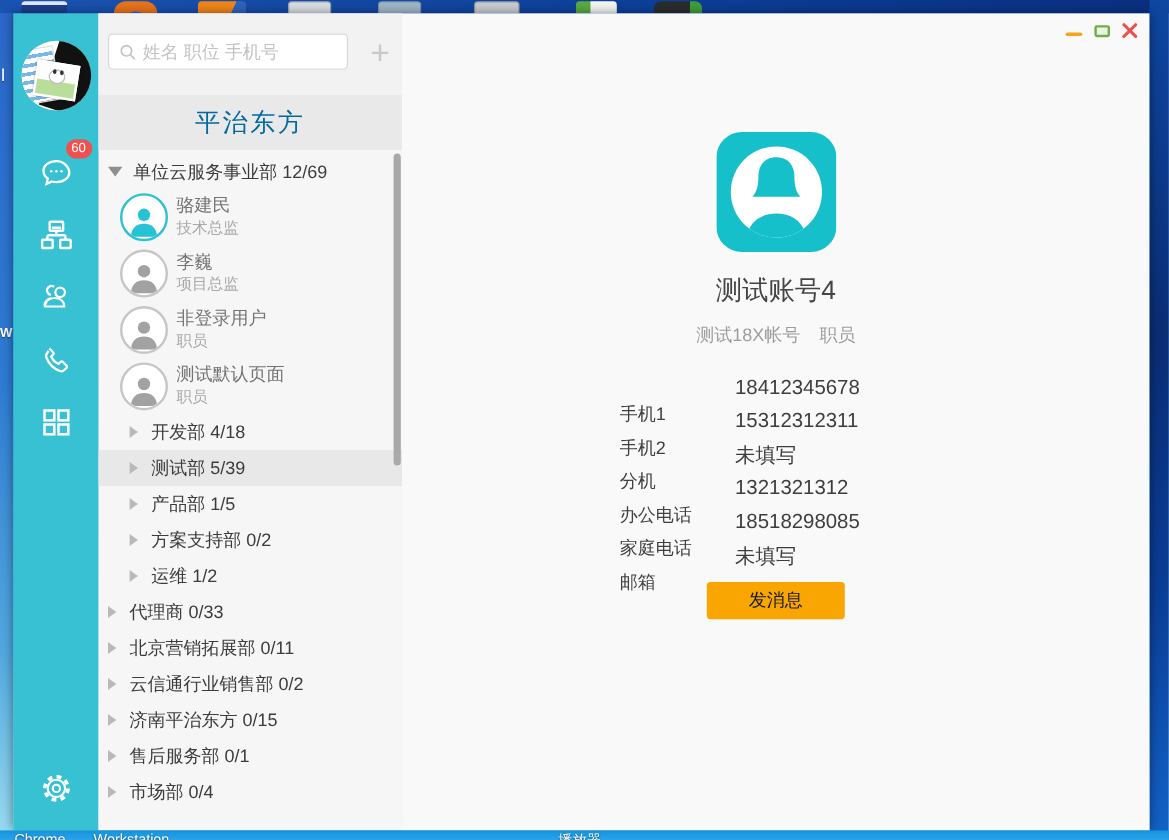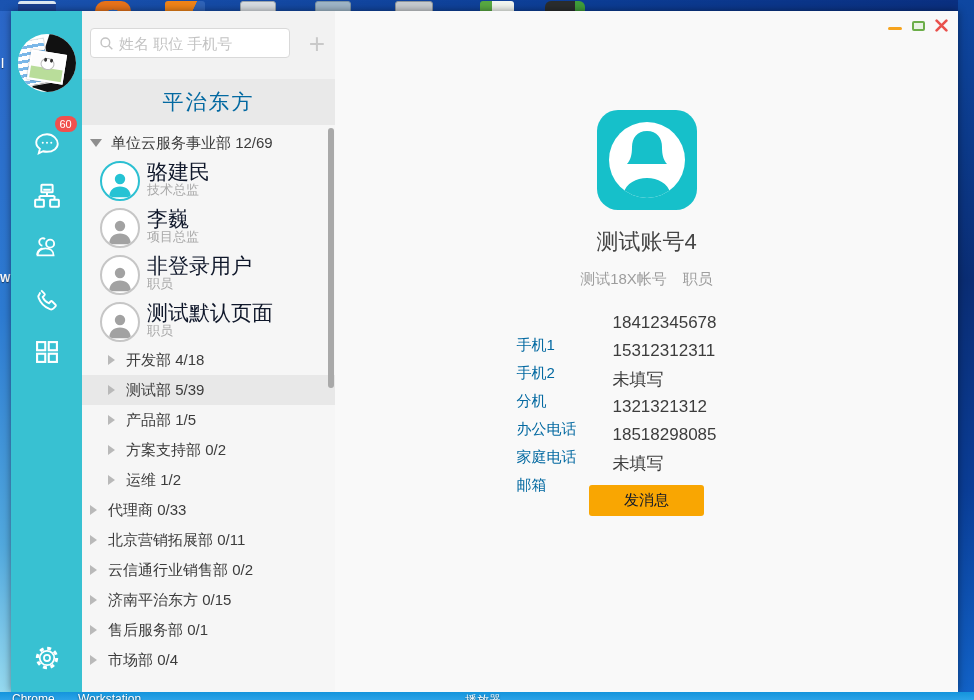--- a/index.html
+++ b/index.html
@@ -63,37 +63,37 @@
   .tri-right { width:0; height:0; border-top:5px solid transparent; border-bottom:5px solid transparent;
                border-left:7px solid #b9b9b9; margin-right:11px; flex:none; }
   .tri-down { width:0; height:0; border-left:6px solid transparent; border-right:6px solid transparent;
               border-top:8px solid #8e8e8e; margin-right:9px; flex:none; }
   .row.contact { height:47px; padding-left:18px; }
   .c-avatar { width:40px; height:40px; border-radius:50%; border:2px solid #c6c6c6; background:#fff;
               overflow:hidden; flex:none; display:flex; align-items:flex-end; justify-content:center; }
   .c-avatar svg { width:30px; height:30px; display:block; }
   .c-avatar.online { border-color:#2cc0d2; }
   .c-meta { margin-left:7px; }
-  .c-name { font-size:21px; color:#0f172a; line-height:18px; }
+  .c-name { font-size:15px; color:#737373; line-height:18px; }
   .c-title { font-size:13px; color:#a8a8a8; line-height:16px; margin-top:1px; }
   .mid-scrollbar { position:absolute; right:1px; top:117px; width:6px; height:260px; border-radius:3px; background:#a9a9a9; cursor:pointer; }
 
   
   .main { flex:1; background:#f9f9f9; position:relative; }
   .win-controls { position:absolute; top:8px; right:10px; display:flex; align-items:center; gap:10px; }
   .wc { cursor:pointer; display:flex; align-items:center; justify-content:center; }
   .wc-min { width:14px; height:3px; background:#f6a31d; border-radius:2px; margin-top:5px; }
   .wc-max { width:13px; height:10px; border:2px solid #6cae49; border-radius:2px; background:#eaf3e4; }
   .profile { display:flex; flex-direction:column; align-items:center; padding-top:99px; }
   .p-avatar { width:100px; height:100px; flex:none; }
   .p-name { margin-top:17px; font-size:22px; color:#454545; }
   .p-sub { margin-top:13px; font-size:15px; color:#9d9d9d; display:flex; gap:16px; }
   .fields { margin-top:20px; width:260px; }
   .f-row { display:flex; height:28px; align-items:center; }
-  .f-label { width:96px; font-size:15px; color:#0369a1; flex:none;margin-top:44px; }
+  .f-label { width:96px; font-size:15px; color:#404040; flex:none;margin-top:44px; }
   .f-value { font-size:17px; color:#3d3d3d; }
   .actions { margin-top:8px; display:flex; gap:16px; }
   .action-btn { height:31px; border:none; border-radius:3px; background:#f9a602; color:#0f172a; font-size:15px;
                 cursor:pointer; font-family:"Liberation Sans","DejaVu Sans",sans-serif; }
   .action-btn.b0 { width:115px; } .action-btn.b1 { width:124px; }
 </style>
 </head>
 <body>
 
 <div class="desk-top">

